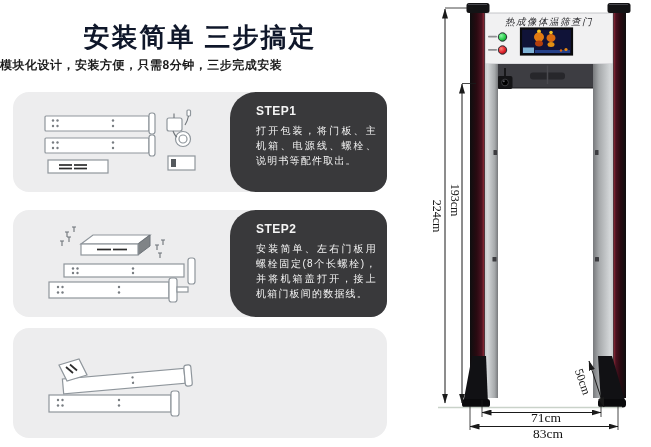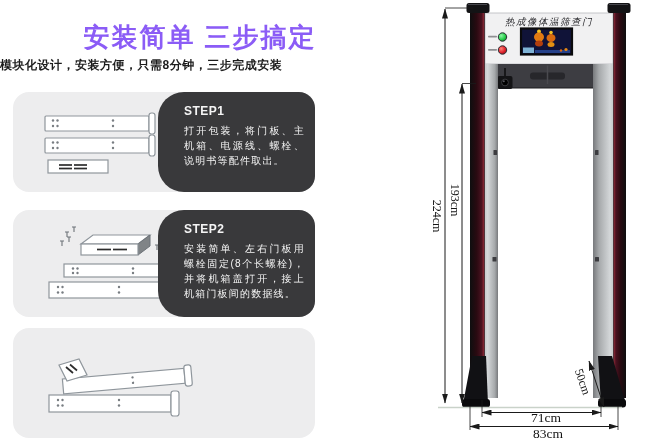--- a/index.html
+++ b/index.html
@@ -1,23 +1,23 @@
 <!DOCTYPE html>
 <html><head>
 <meta charset="utf-8">
 <style>
   html,body{margin:0;padding:0;background:#fff;}
   .stage{position:relative;width:651px;height:447px;background:#fff;overflow:hidden;
          font-family:"Liberation Sans",sans-serif;}
   
   .lp-title{position:absolute;left:0;top:20px;width:400px;text-align:center;
-            font-size:26px;font-weight:bold;color:#8b5cf6;letter-spacing:2px;}
+            font-size:26px;font-weight:bold;color:#0f172a;letter-spacing:2px;}
   .lp-sub{position:absolute;left:0;top:57px;width:400px;text-align:left;
           font-size:12px;font-weight:bold;color:#1c1c1c;letter-spacing:.5px;}
-  .card{position:absolute;left:13px;width:302px;background:#ededee;border-radius:16px;}
+  .card{position:absolute;left:13px;width:374px;background:#ededee;border-radius:16px;}
   .card-1{top:92px;height:100px;}
   .card-2{top:210px;height:107px;}
   .card-3{top:328px;height:110px;}
   .dark{position:absolute;top:0;right:0;bottom:0;width:157px;background:#39393b;
         border-radius:26px 16px 16px 26px;box-sizing:border-box;
         padding:12px 10px 0 26px;color:#f4f4f4;}
   .step-label{font-size:12px;font-weight:bold;letter-spacing:.5px;margin:0 0 5px 0;}
   .step-text{font-size:10px;line-height:15px;letter-spacing:1.2px;text-align:justify;margin:0;}
   .illu{position:absolute;left:8px;top:4px;}
   .outl{fill:#ffffff;stroke:#8f969c;stroke-width:1.2;}

